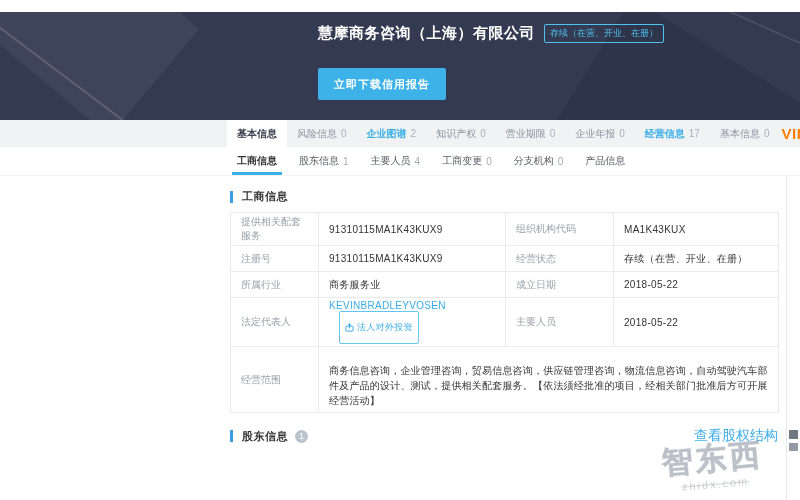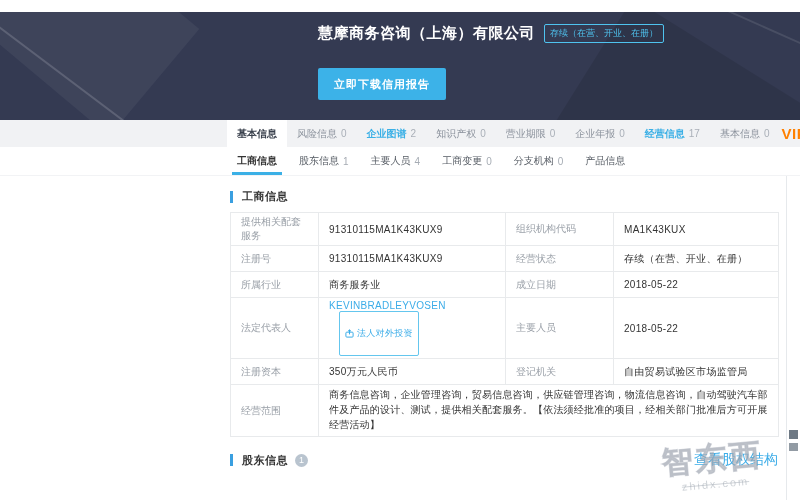--- a/index.html
+++ b/index.html
@@ -52,24 +52,24 @@
   .section-title { font-size:11px; font-weight:bold; color:#333; letter-spacing:.5px; }
   .count-bubble { margin-left:7px; width:13px; height:13px; border-radius:50%; background:#b9c4cf;
     color:#fff; font-size:9px; display:flex; align-items:center; justify-content:center; }
   .section-link { margin-left:auto; color:#3bacе8; color:#3bace8; font-size:14px; cursor:pointer; }
 
   table.info { width:548px; border-collapse:collapse; table-layout:fixed; background:#fff; }
   table.info td, table.info th { border:1px solid #e8eaec; font-size:10px; padding:2px 10px;
     height:26px; vertical-align:middle; text-align:left; overflow:hidden; }
   td.lbl { color:#9aa0a8; font-weight:normal; padding-right:2px; }
   td.val { color:#333; letter-spacing:.3px; }
-  td.val.wrap { line-height:15px; padding-top:2px; padding-bottom:4px; letter-spacing:.2px; }
+  td.val.wrap { line-height:15px; padding-top:16px; padding-bottom:4px; letter-spacing:.2px; }
   .link { color:#3bace8; cursor:pointer; }
   .lr-badge { display:inline-flex; align-items:center; margin-left:10px; border:1px solid #64c6ee;
-    color:#3bace8; border-radius:2px; font-size:9px; padding:15px 5px; cursor:pointer; }
+    color:#3bace8; border-radius:2px; font-size:9px; padding:9px 5px; cursor:pointer; }
   .lr-badge svg { margin-right:3px; }
 
   
   .watermark { position:absolute; left:662px; top:438px; transform:rotate(-5deg);
     color:rgba(168,174,184,.55); pointer-events:none; z-index:5; }
   .watermark .big { font-size:31px; font-weight:bold; letter-spacing:3px;
     -webkit-text-stroke:1px rgba(150,156,168,.35); }
   .watermark .small { font-size:11px; letter-spacing:2px; margin-top:-2px; margin-left:18px;
     text-decoration:line-through; }
 
@@ -194,26 +194,20 @@
                 <svg width="9" height="9" viewBox="0 0 10 10">
                   <rect x="1" y="3.5" width="8" height="5.5" rx="1" fill="none" stroke="#3bace8" stroke-width="1.1"></rect>
                   <path d="M5 6 V1 M3.3 2.5 L5 1 L6.7 2.5" fill="none" stroke="#3bace8" stroke-width="1.1"></path>
                 </svg>
                 <span>法人对外投资</span>
               </span></td>
             <td class="lbl">主要人员</td>
             <td class="val">2018-05-22</td>
           </tr>
           <tr>
-            <td class="lbl">注册资本</td>
-            <td class="val">350万元人民币</td>
-            <td class="lbl">登记机关</td>
-            <td class="val">自由贸易试验区市场监管局</td>
-          </tr>
-          <tr>
             <td class="lbl">经营范围</td>
             <td class="val wrap" colspan="3">商务信息咨询，企业管理咨询，贸易信息咨询，供应链管理咨询，物流信息咨询，自动驾驶汽车部件及产品的设计、测试，提供相关配套服务。【依法须经批准的项目，经相关部门批准后方可开展经营活动】</td>
           </tr>
         </tbody>
     </table>
 
     <div class="section-head" style="margin-top:14px;">
       <span class="section-bar"></span>
       <span class="section-title">股东信息</span>
       <span class="count-bubble">1</span>

